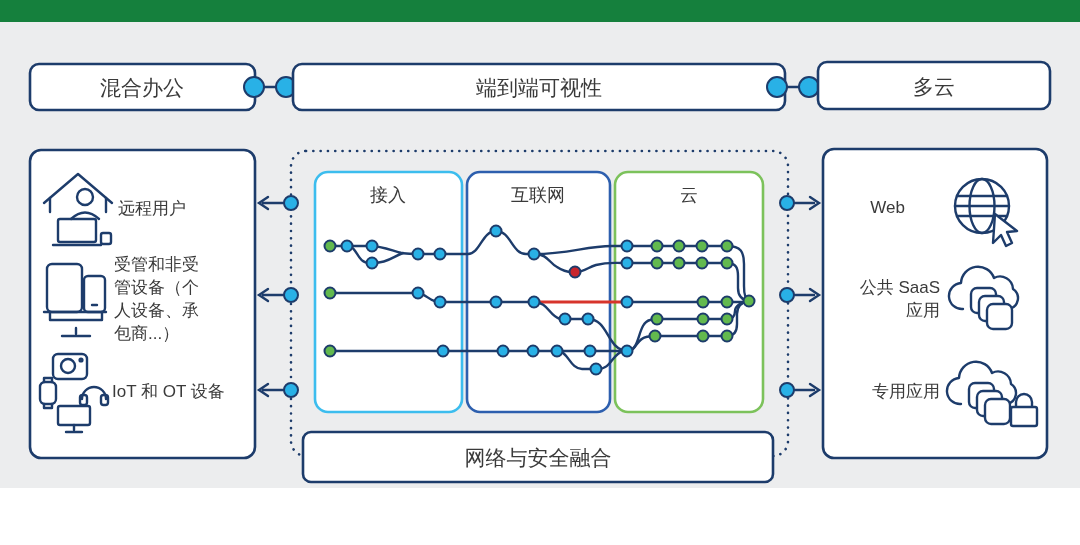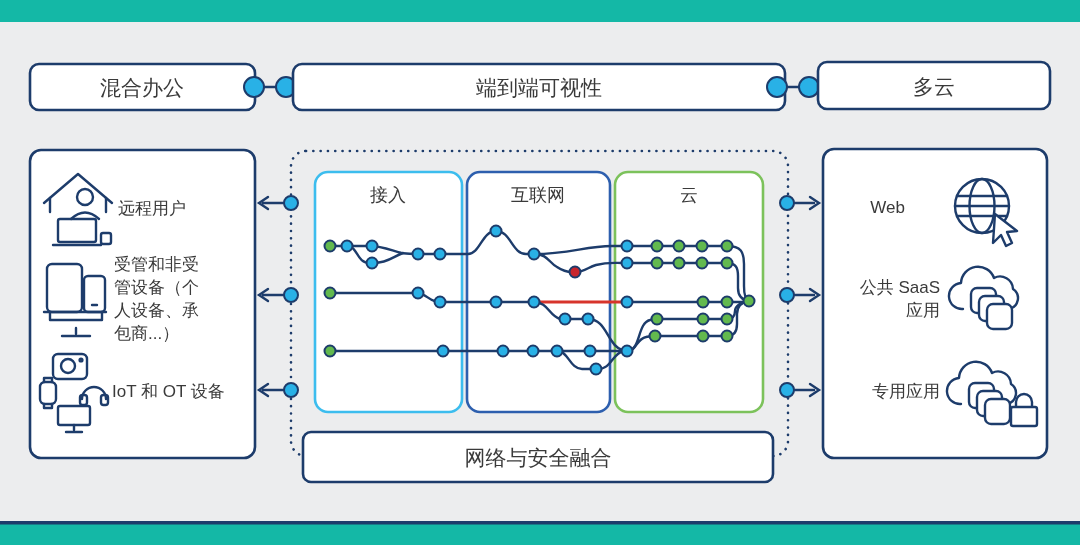--- a/index.html
+++ b/index.html
@@ -1,16 +1,16 @@
 <!DOCTYPE html>
 <html style="--background: #ecedee; --panel-fill: #ffffff; --line-navy: #1d3c6b; --text: #3a3a3a; --node-blue: #29b1e6; --node-green: #62b94e; --node-red: #c8252c; --alert-red: #d7342b; --access-border: #3cbdee; --internet-border: #2d5fae; --cloud-border: #7cc25b;"><head>
 <meta charset="utf-8">
 <style>
   html,body{margin:0;padding:0;background:#ffffff;}
-  .stage{position:relative;width:1080px;height:545px;background:#14b8a6;overflow:hidden;}
+  .stage{position:relative;width:1080px;height:488px;background:#15803d;overflow:hidden;}
   svg{display:block;}
   .bg-band{fill:var(--background);}
   .baseline{fill:var(--line-navy);}
   .box{fill:var(--panel-fill);stroke:var(--line-navy);stroke-width:2.6;}
   .dotted-frame{fill:none;stroke:var(--line-navy);stroke-width:2.6;stroke-dasharray:0.1 7.2;stroke-linecap:round;}
   .col-access{fill:var(--panel-fill);stroke:var(--access-border);stroke-width:2.6;}
   .col-internet{fill:var(--panel-fill);stroke:var(--internet-border);stroke-width:2.6;}
   .col-cloud{fill:var(--panel-fill);stroke:var(--cloud-border);stroke-width:2.6;}
   .wire{fill:none;stroke:var(--line-navy);stroke-width:2.4;stroke-linecap:round;}
   .wire-red{fill:none;stroke:var(--alert-red);stroke-width:2.8;stroke-linecap:round;}

